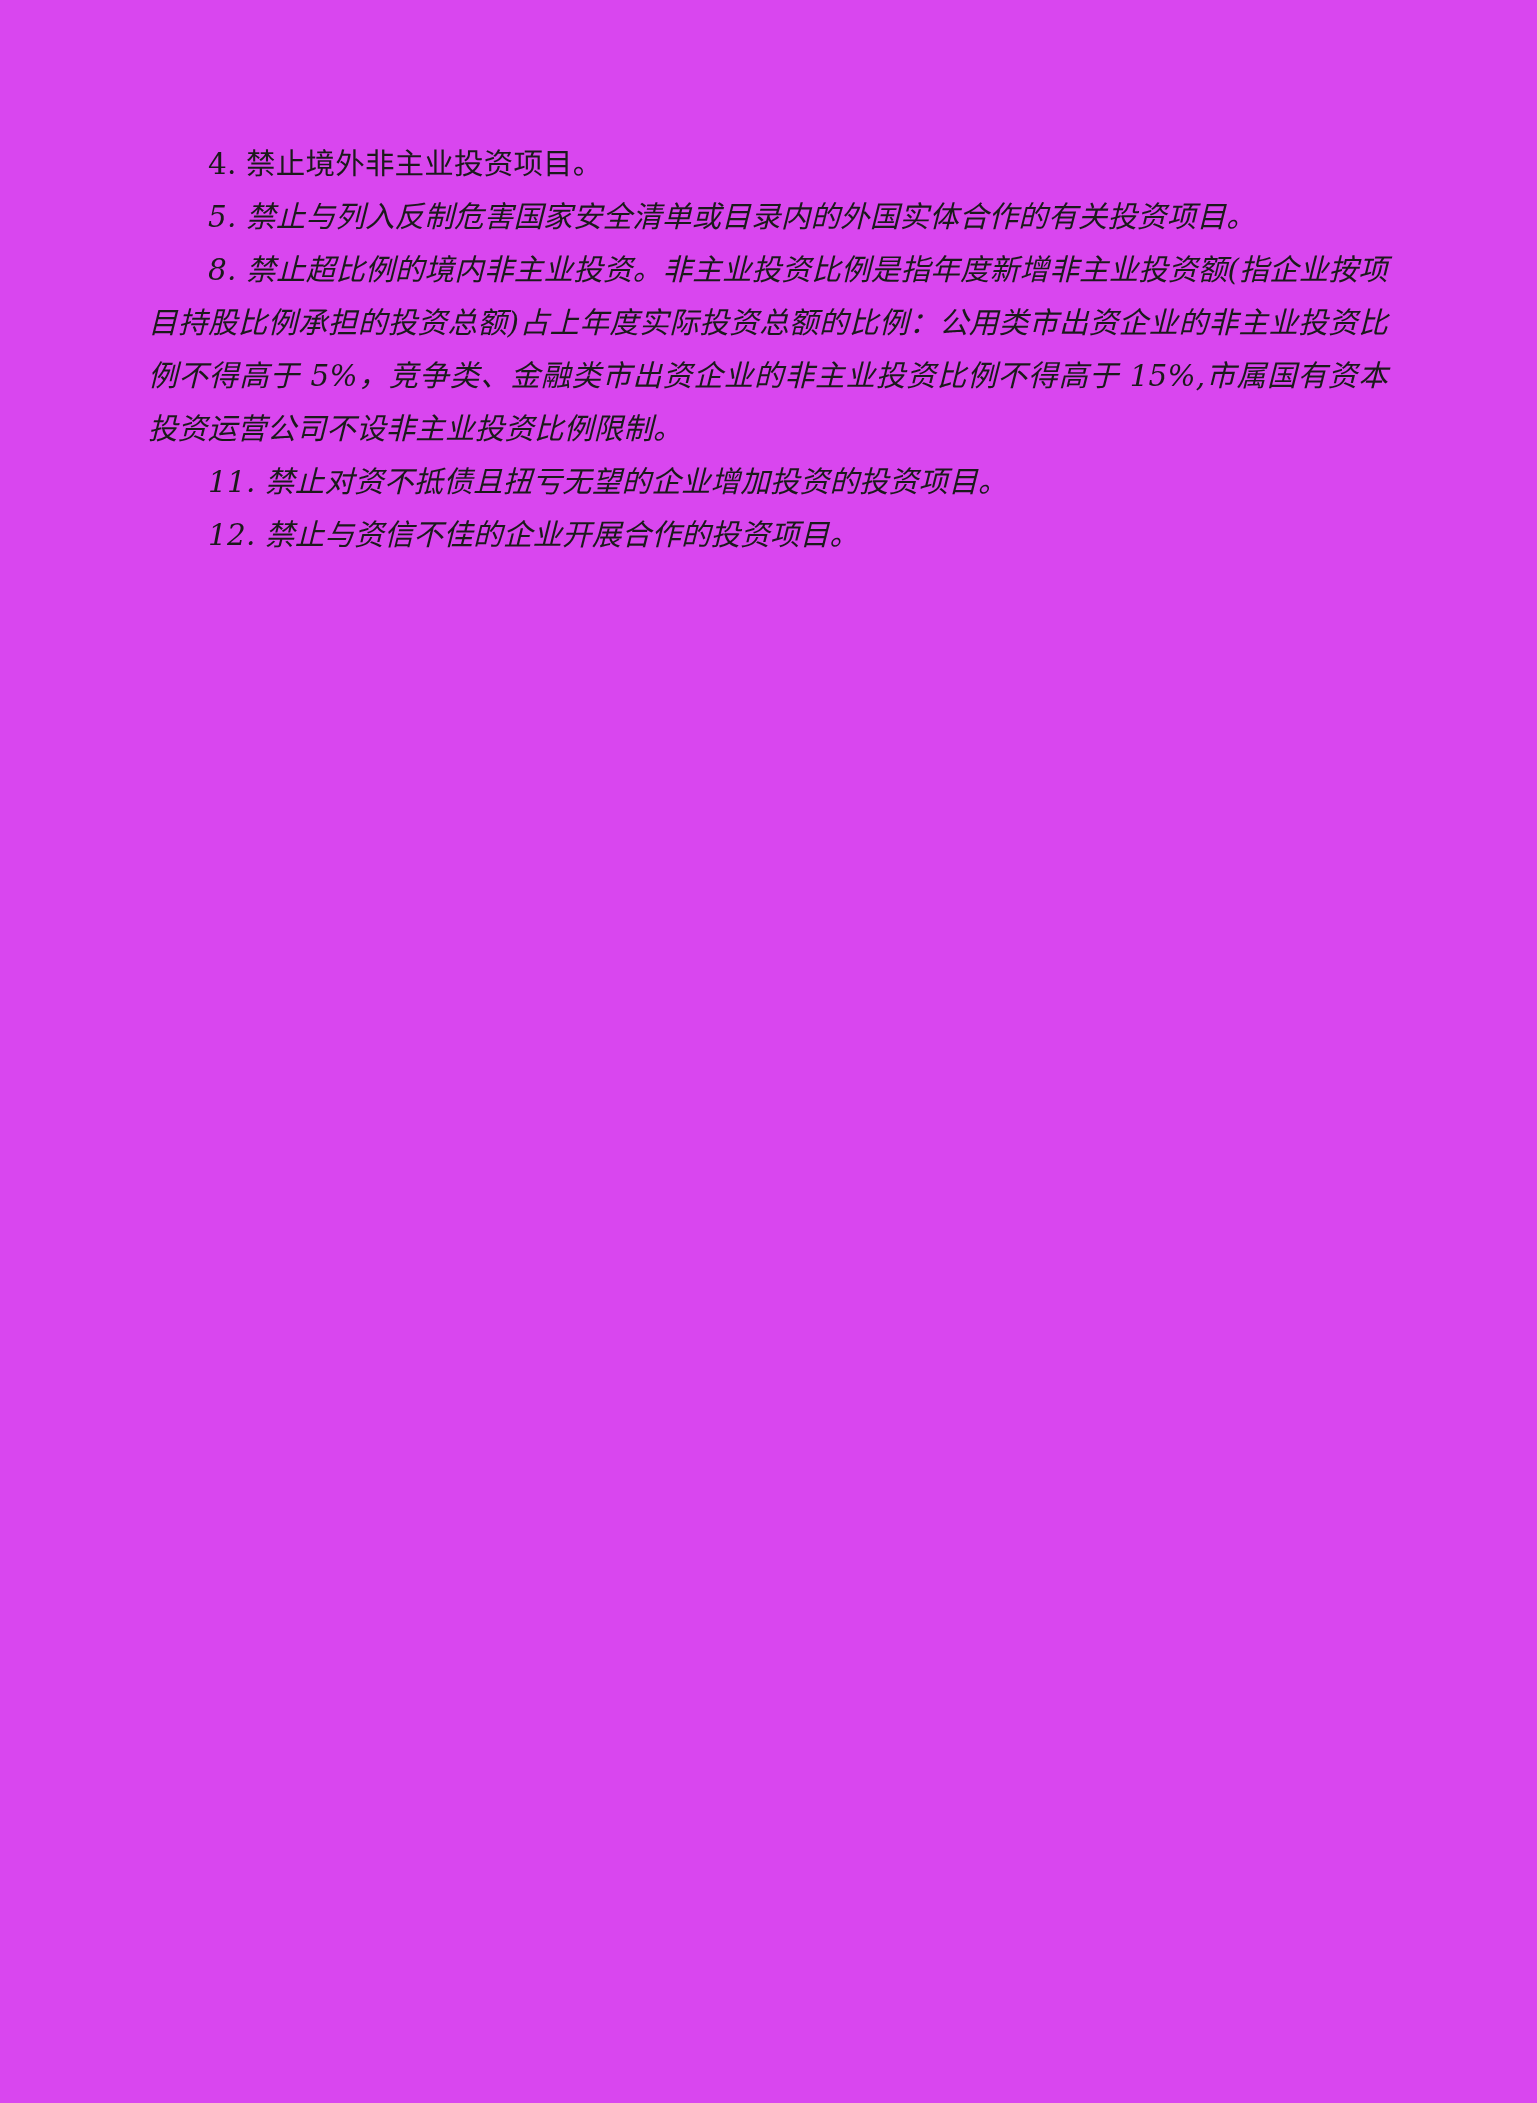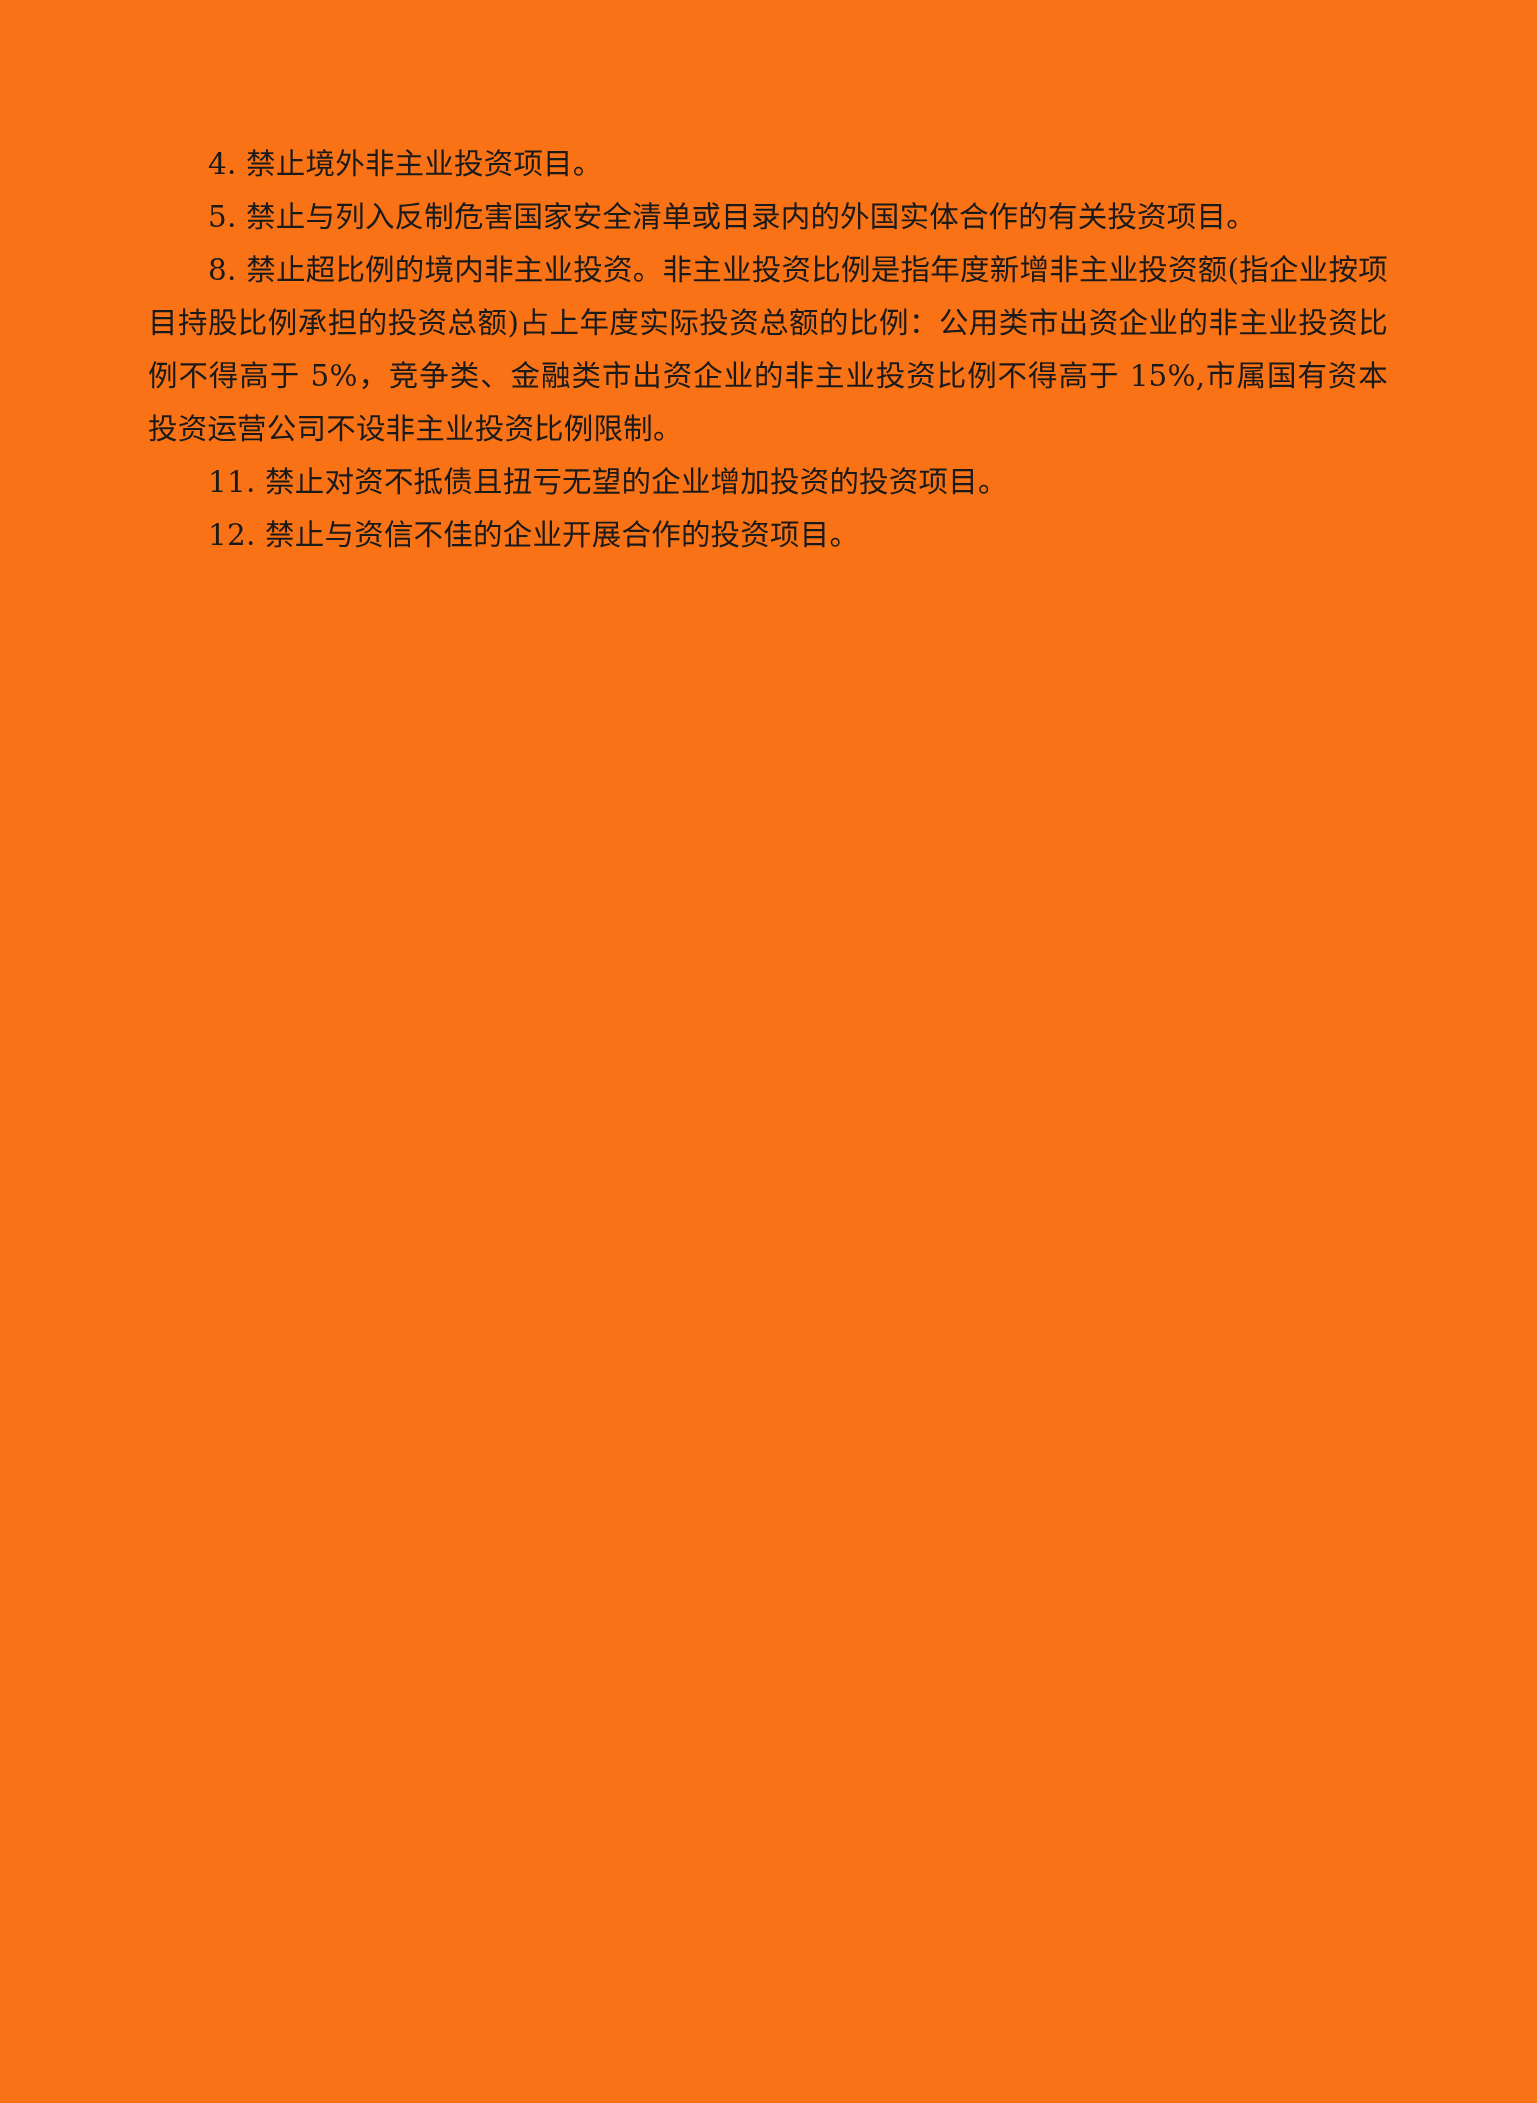--- a/index.html
+++ b/index.html
@@ -14,40 +14,41 @@
     color: #1a1a1a;
     position: relative;
     overflow: hidden;
   }
   .page {
     position: absolute;
     left: 0;
     top: 0;
     width: 1537px;
     height: 2103px;
-    background: #f97316;
+    background: #d946ef;
   }
   .content {
     position: absolute;
     left: 148px;
     top: 138px;
     width: 1240px;
   }
   .para {
     font-size: 29.5px;
     line-height: 53px;
     text-align: justify;
     text-justify: inter-ideograph;
     margin: 0 0 0 0;
     text-indent: 60px;
     letter-spacing: 0.2px;
     word-break: break-all;
   }
   .para + .para {
     margin-top: 0px;
+    font-style: italic;
   }
 </style>
 </head>
 <body>
 
 <div class="page">
   <div class="content">
     <p class="para">4. 禁止境外非主业投资项目。</p>
     <p class="para">5. 禁止与列入反制危害国家安全清单或目录内的外国实体合作的有关投资项目。</p>
     <p class="para">8. 禁止超比例的境内非主业投资。非主业投资比例是指年度新增非主业投资额(指企业按项目持股比例承担的投资总额)占上年度实际投资总额的比例：公用类市出资企业的非主业投资比例不得高于 5%，竞争类、金融类市出资企业的非主业投资比例不得高于 15%,市属国有资本投资运营公司不设非主业投资比例限制。</p>

